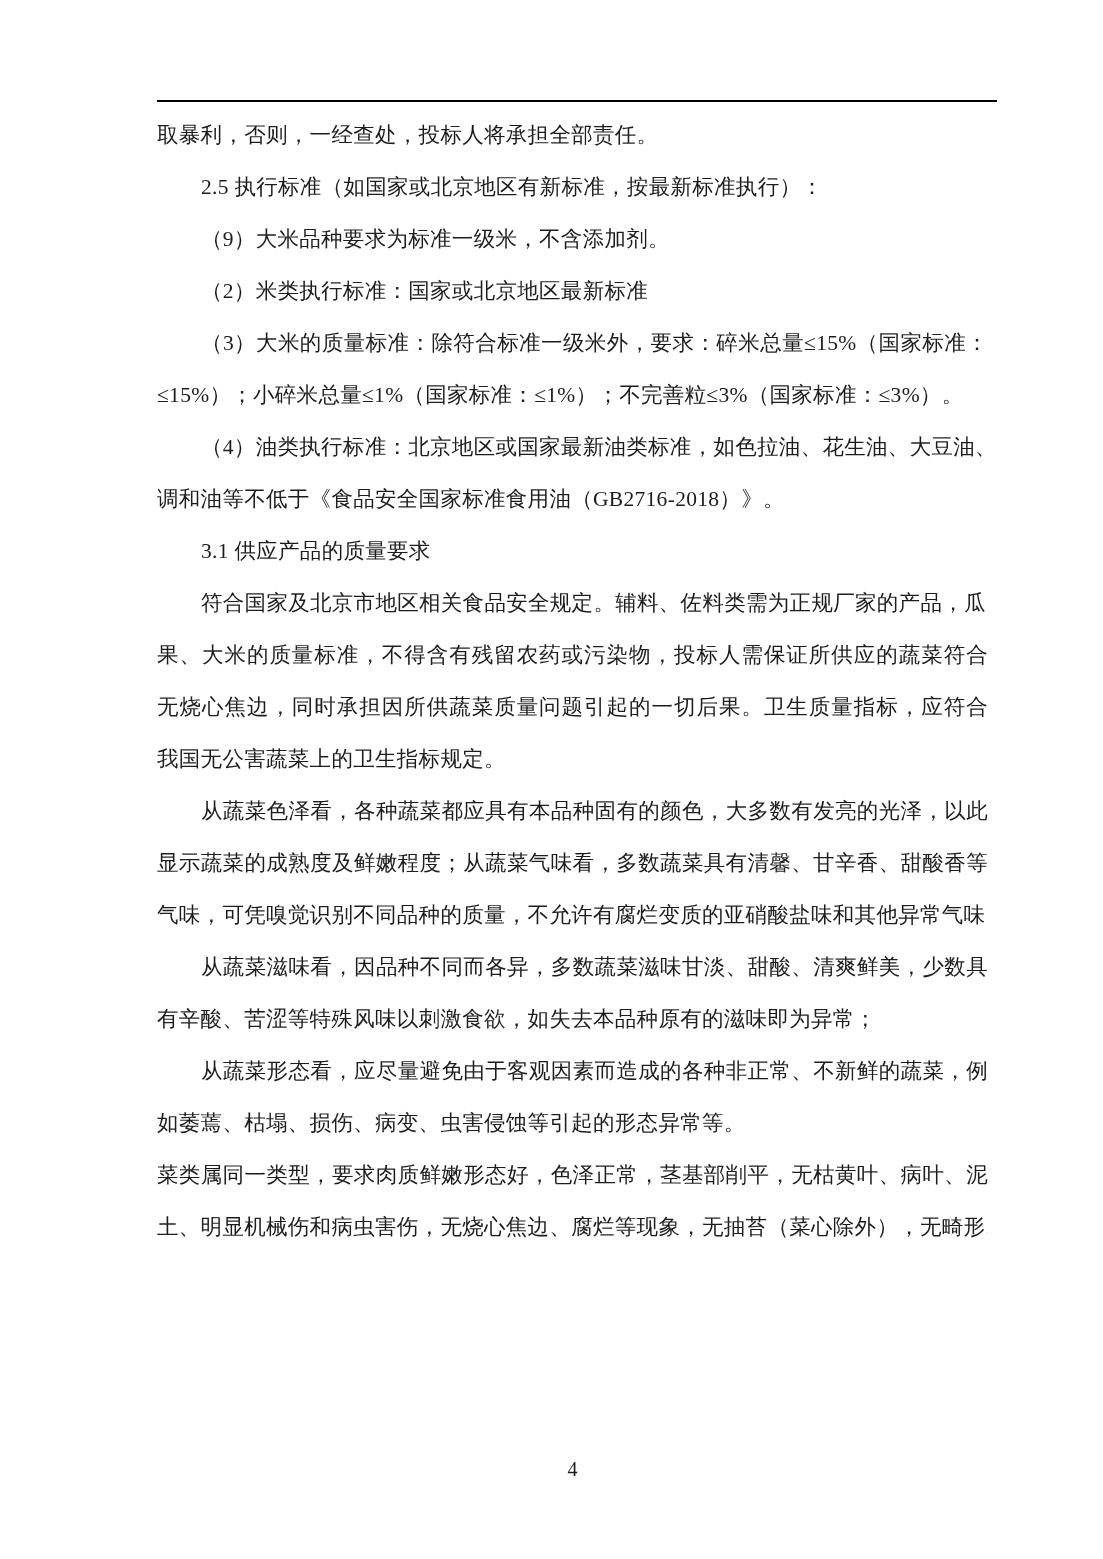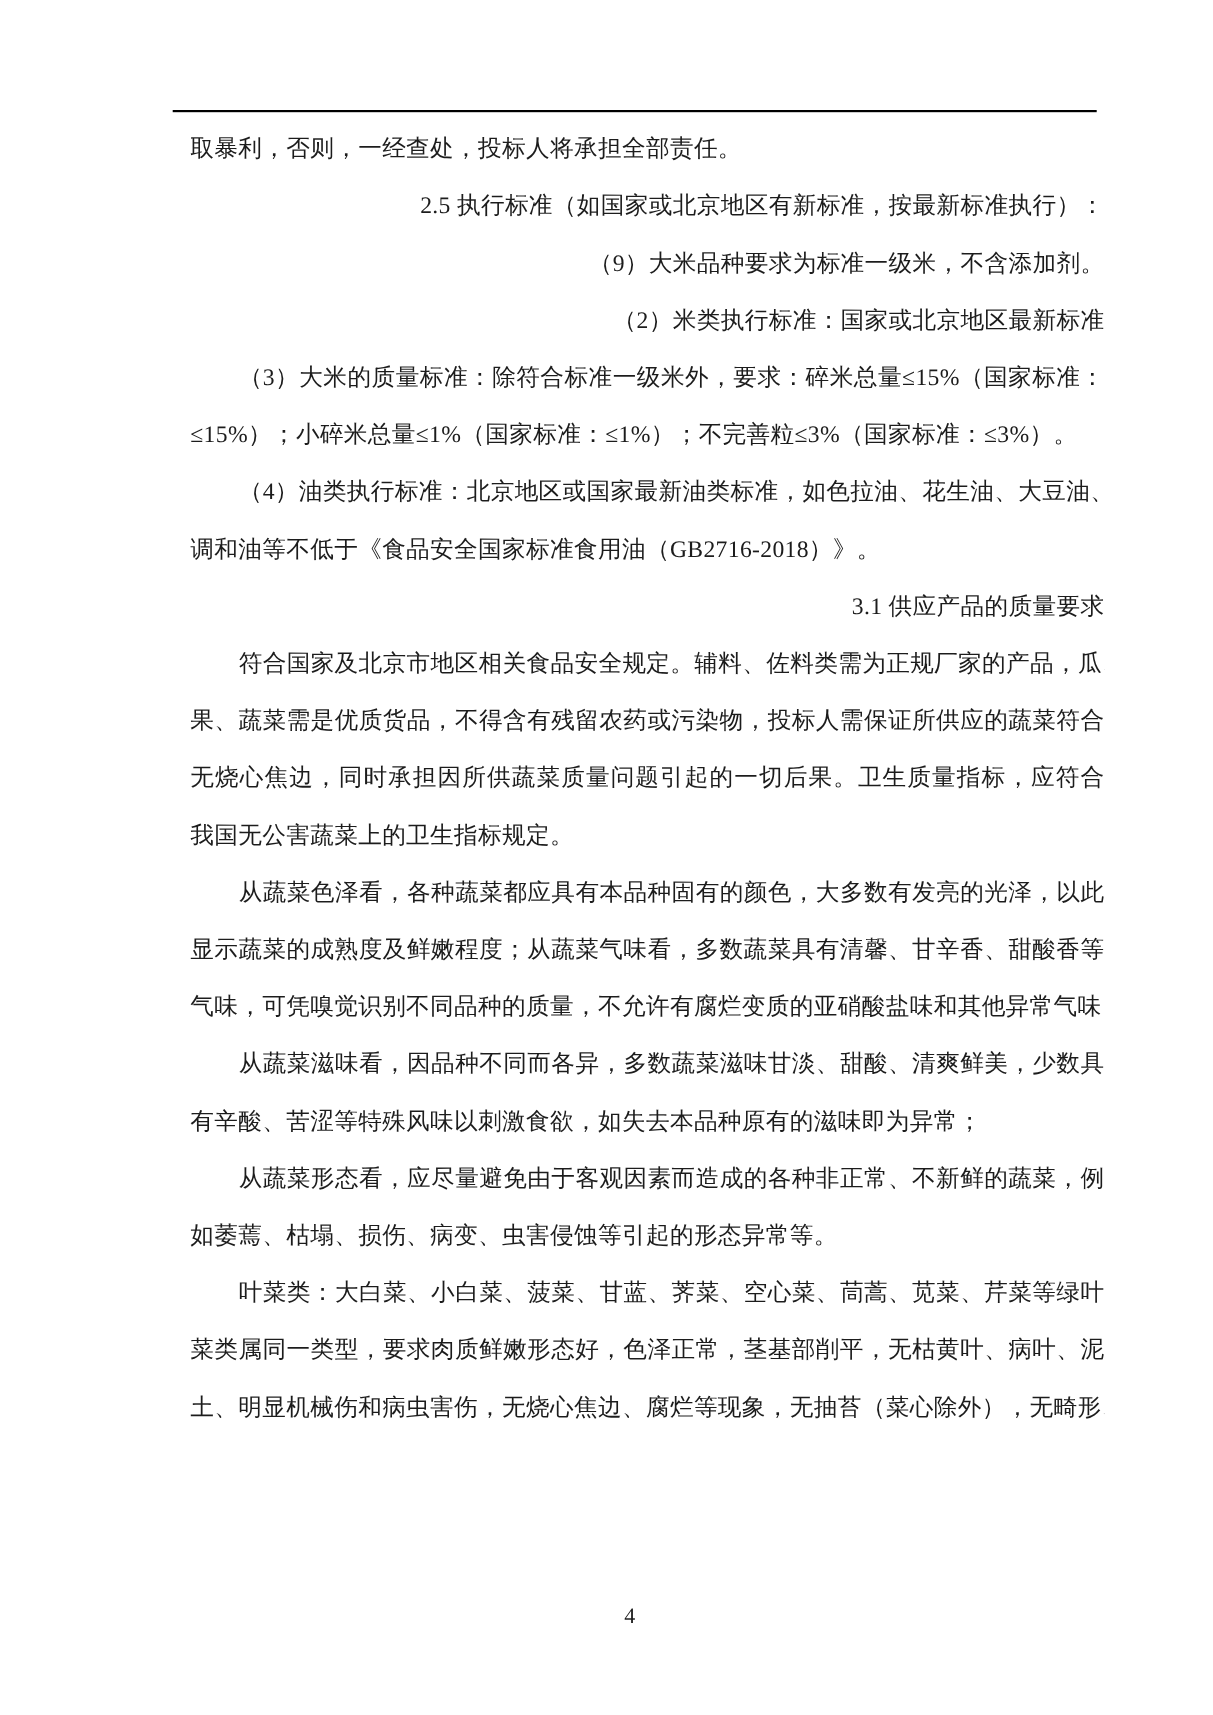--- a/index.html
+++ b/index.html
@@ -19,36 +19,35 @@
   .header-rule {
     position: absolute;
     left: 157px;
     top: 100px;
     width: 840px;
     height: 2px;
     background: #000000;
   }
   .doc-body {
     position: absolute;
-    left: 173px;
+    left: 157px;
     top: 122px;
     width: 831px;
     overflow: hidden;
     font-family: Liberation Serif, serif;
   }
   .line {
     height: 52px;
     line-height: 27px;
     font-size: 21.5px;
     white-space: nowrap;
     letter-spacing: 0.3px;
   }
   .line.ind2 {
     padding-left: 44px;
-    text-align: right;
   }
   .line.fill {
     text-align: justify;
     text-align-last: justify;
     text-justify: inter-ideograph;
   }
   .line.bold {
     font-weight: 700;
     letter-spacing: 0.6px;
   }
@@ -71,28 +70,27 @@
       <div class="line">取暴利，否则，一经查处，投标人将承担全部责任。</div>
       <div class="line ind2">2.5 执行标准（如国家或北京地区有新标准，按最新标准执行）：</div>
       <div class="line ind2">（9）大米品种要求为标准一级米，不含添加剂。</div>
       <div class="line ind2">（2）米类执行标准：国家或北京地区最新标准</div>
       <div class="line ind2 fill">（3）大米的质量标准：除符合标准一级米外，要求：碎米总量≤15%（国家标准：</div>
       <div class="line">≤15%）；小碎米总量≤1%（国家标准：≤1%）；不完善粒≤3%（国家标准：≤3%）。</div>
       <div class="line ind2 fill">（4）油类执行标准：北京地区或国家最新油类标准，如色拉油、花生油、大豆油、</div>
       <div class="line">调和油等不低于《食品安全国家标准食用油（GB2716-2018）》。</div>
       <div class="line ind2">3.1 供应产品的质量要求</div>
       <div class="line ind2 fill">符合国家及北京市地区相关食品安全规定。辅料、佐料类需为正规厂家的产品，瓜、</div>
-      <div class="line fill">果、蔬菜需是优质货品，不得含有残留农药或污染物，投标人需保证所供应的蔬菜符合</div>
+      <div class="line fill">果、大米的质量标准，不得含有残留农药或污染物，投标人需保证所供应的蔬菜符合</div>
       <div class="line fill">无烧心焦边，同时承担因所供蔬菜质量问题引起的一切后果。卫生质量指标，应符合</div>
       <div class="line">我国无公害蔬菜上的卫生指标规定。</div>
       <div class="line ind2 fill">从蔬菜色泽看，各种蔬菜都应具有本品种固有的颜色，大多数有发亮的光泽，以此</div>
       <div class="line fill">显示蔬菜的成熟度及鲜嫩程度；从蔬菜气味看，多数蔬菜具有清馨、甘辛香、甜酸香等</div>
       <div class="line fill">气味，可凭嗅觉识别不同品种的质量，不允许有腐烂变质的亚硝酸盐味和其他异常气味；</div>
       <div class="line ind2 fill">从蔬菜滋味看，因品种不同而各异，多数蔬菜滋味甘淡、甜酸、清爽鲜美，少数具</div>
       <div class="line">有辛酸、苦涩等特殊风味以刺激食欲，如失去本品种原有的滋味即为异常；</div>
       <div class="line ind2 fill">从蔬菜形态看，应尽量避免由于客观因素而造成的各种非正常、不新鲜的蔬菜，例</div>
       <div class="line">如萎蔫、枯塌、损伤、病变、虫害侵蚀等引起的形态异常等。</div>
-      <div class="line ind2 fill">叶菜类：大白菜、小白菜、菠菜、甘蓝、荠菜、空心菜、茼蒿、苋菜、芹菜等绿叶</div>
       <div class="line fill">菜类属同一类型，要求肉质鲜嫩形态好，色泽正常，茎基部削平，无枯黄叶、病叶、泥</div>
       <div class="line fill">土、明显机械伤和病虫害伤，无烧心焦边、腐烂等现象，无抽苔（菜心除外），无畸形、</div>
     </div>
   <div class="page-number">4</div>
 </div>
 
 </body></html>

